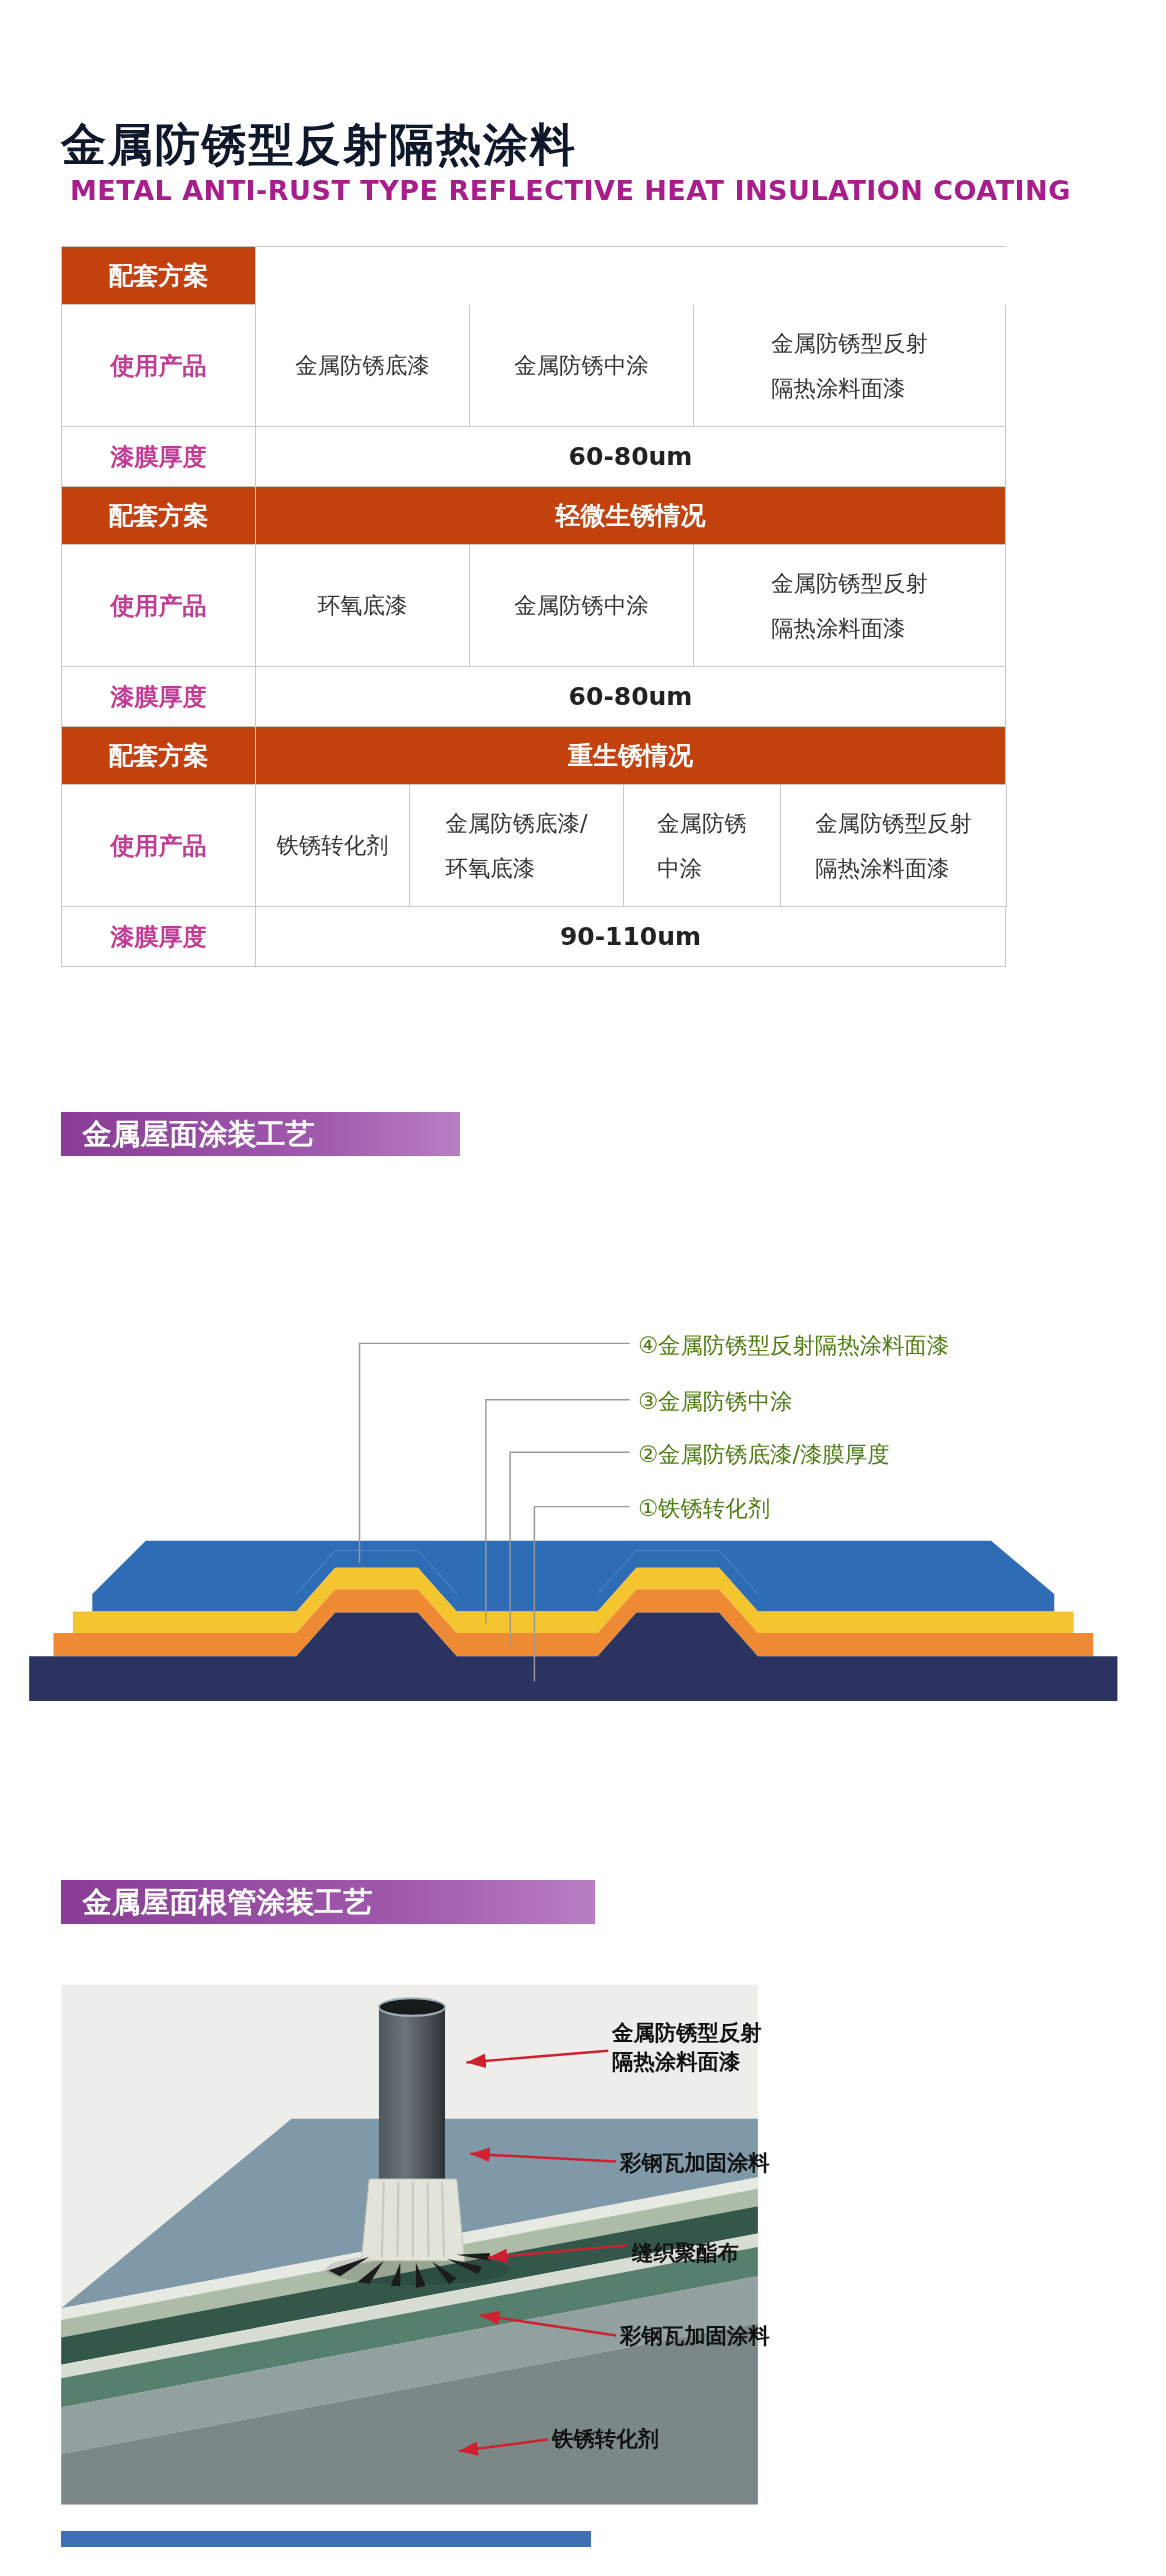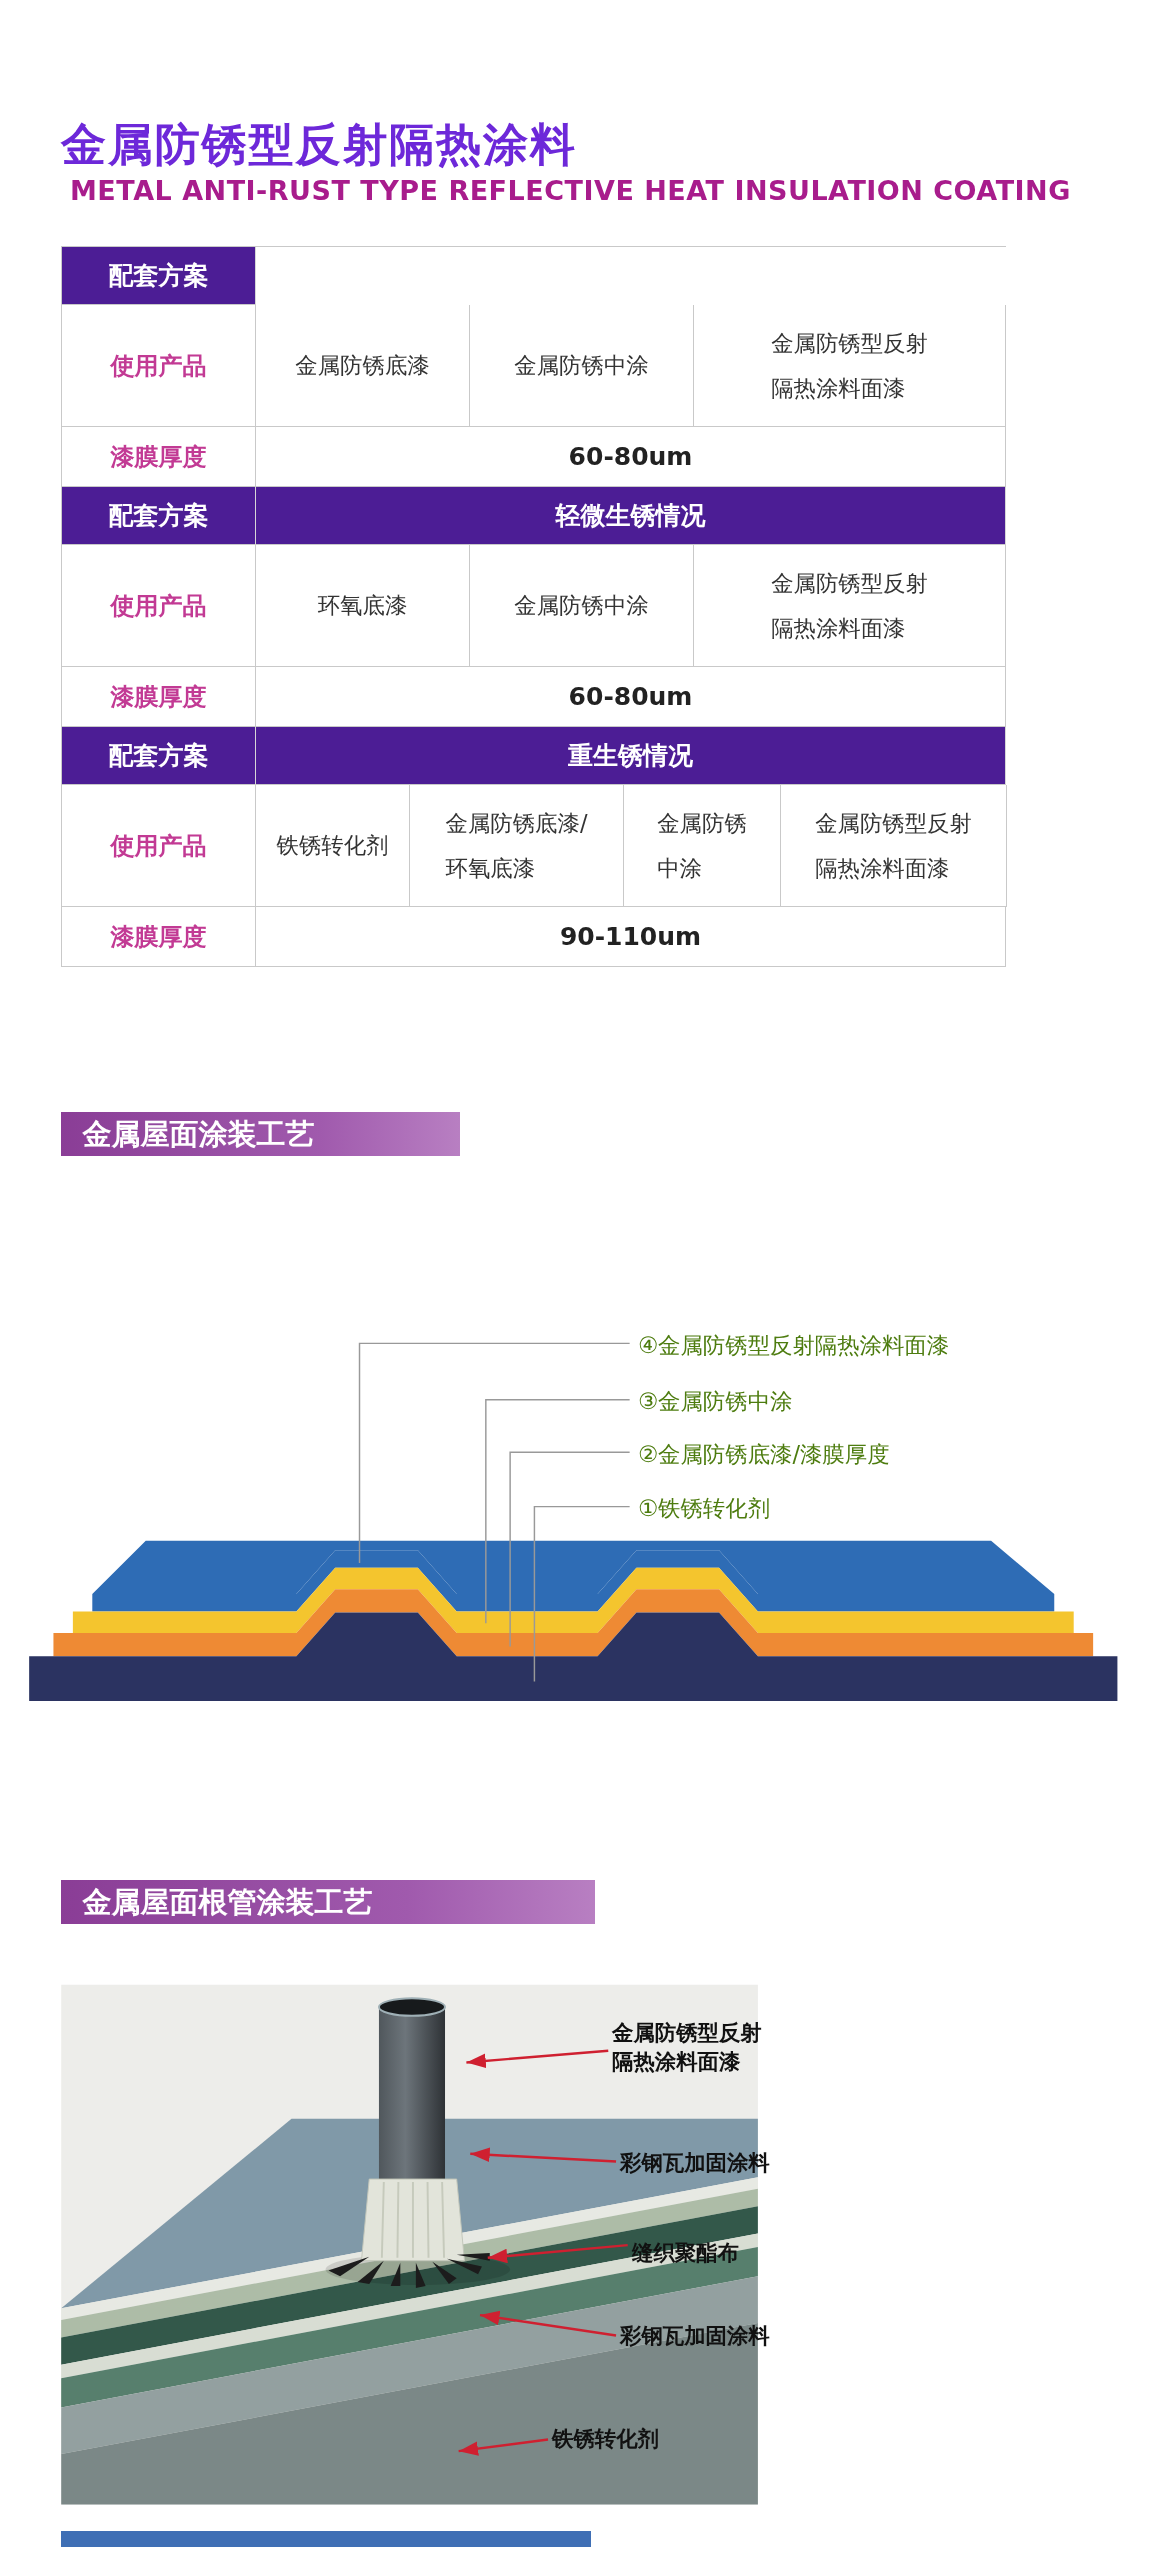--- a/index.html
+++ b/index.html
@@ -1,34 +1,34 @@
 <!DOCTYPE html>
 <html><head>
 <meta charset="utf-8">
 <style>
   html,body{margin:0;padding:0;background:#ffffff;}
   body{position:relative;width:1166px;height:2576px;overflow:hidden;
        font-family:"DejaVu Sans","Liberation Sans",sans-serif;}
   .abs{position:absolute;}
 
   
-  .page-title{left:61px;top:115px;font-size:45px;font-weight:bold;color:#6d28d9;letter-spacing:1.9px;}
+  .page-title{left:61px;top:115px;font-size:45px;font-weight:bold;color:#0f172a;letter-spacing:1.9px;}
   .page-subtitle{left:70px;top:175px;font-size:27px;font-weight:bold;color:#a81c8c;letter-spacing:0.5px;}
 
   
   .tbl{left:61px;top:246px;width:944px;border-top:1px solid #c9c9c9;border-left:1px solid #c9c9c9;}
   .trow{display:flex;width:100%;}
   .h60{height:58px}.h125{height:122px}.h62{height:60px}
   .cell{box-sizing:border-box;border-right:1px solid #c9c9c9;border-bottom:1px solid #c9c9c9;
         display:flex;align-items:center;justify-content:center;background:#fff;text-align:center;}
   .w200{width:194px;flex:0 0 194px}.w220{width:214px;flex:0 0 214px}.w230{width:224px;flex:0 0 224px}
   .w321{width:312px;flex:0 0 312px}.w158{width:154px;flex:0 0 154px}.w161{width:157px;flex:0 0 157px}
   .w232{width:226px;flex:0 0 226px}
   .wrest{flex:1 1 auto}
-  .hcell{background:#4c1d95;color:#ffffff;font-size:25px;font-weight:bold;border-right-color:#d7d7d7;}
+  .hcell{background:#c2410c;color:#ffffff;font-size:25px;font-weight:bold;border-right-color:#d7d7d7;}
   .lcell{color:#c23a94;font-size:24px;font-weight:bold;}
   .pcell{color:#333333;font-size:22.4px;line-height:2.0;}
   .vcell{color:#222222;font-size:25px;font-weight:bold;}
   .pre{white-space:pre-line;display:inline-block;text-align:left;}
 
   
   .secbar{height:44px;line-height:44px;padding-left:21.4px;box-sizing:border-box;
           color:#ffffff;font-size:29px;font-weight:bold;
           background:linear-gradient(90deg,#8a3d96 0%,#a05aad 65%,#b87fc2 100%);}
   .secbar1{left:61px;top:1112px;width:399px;}

